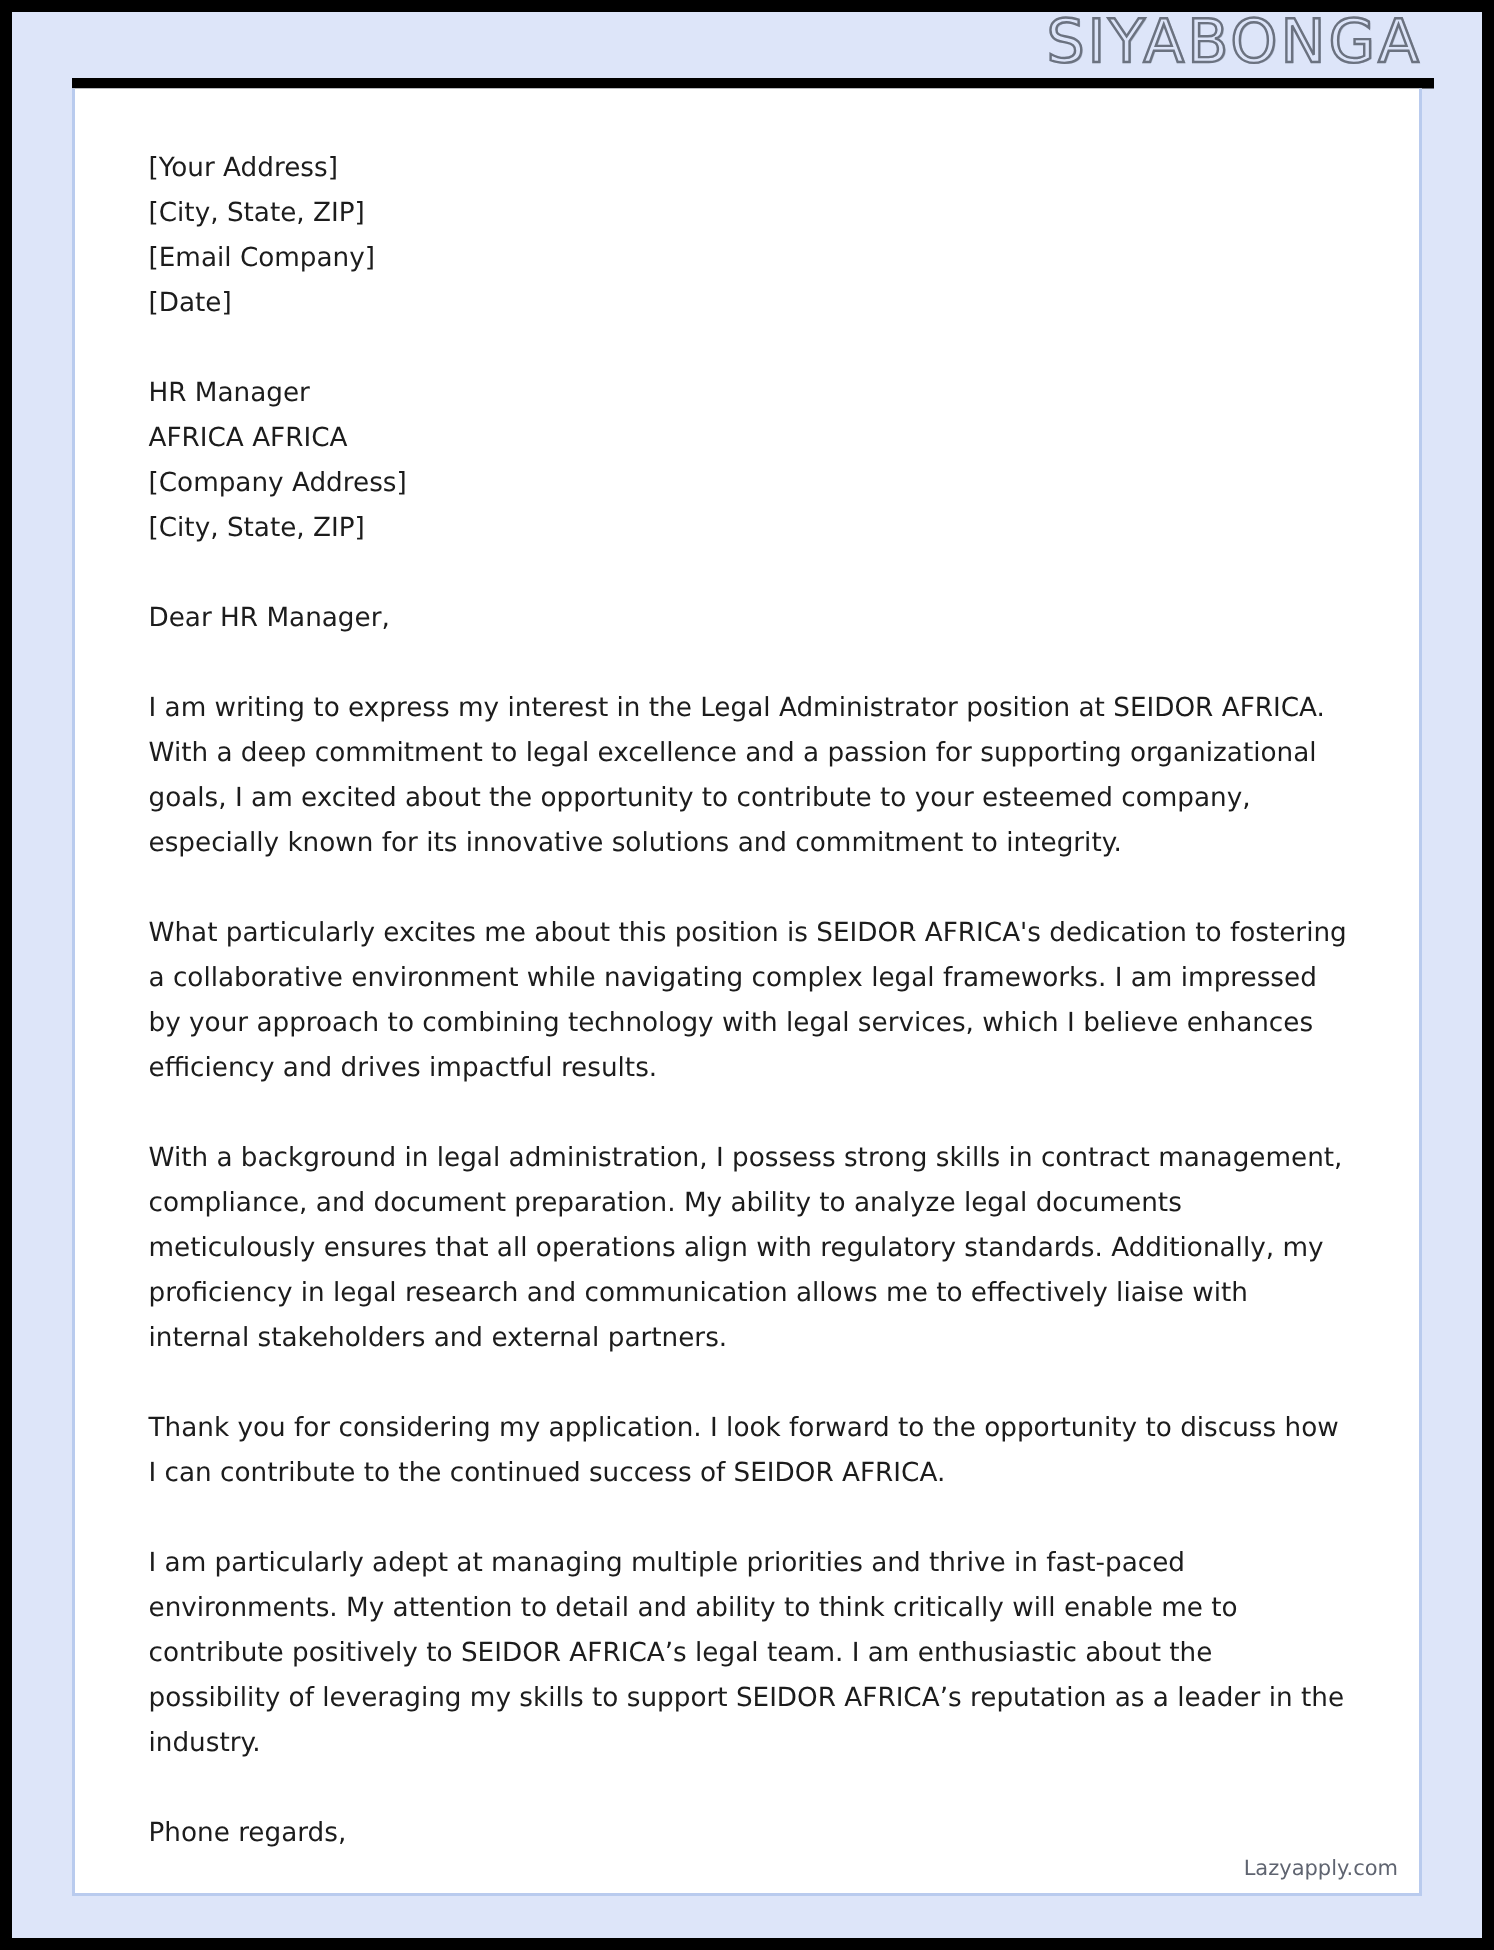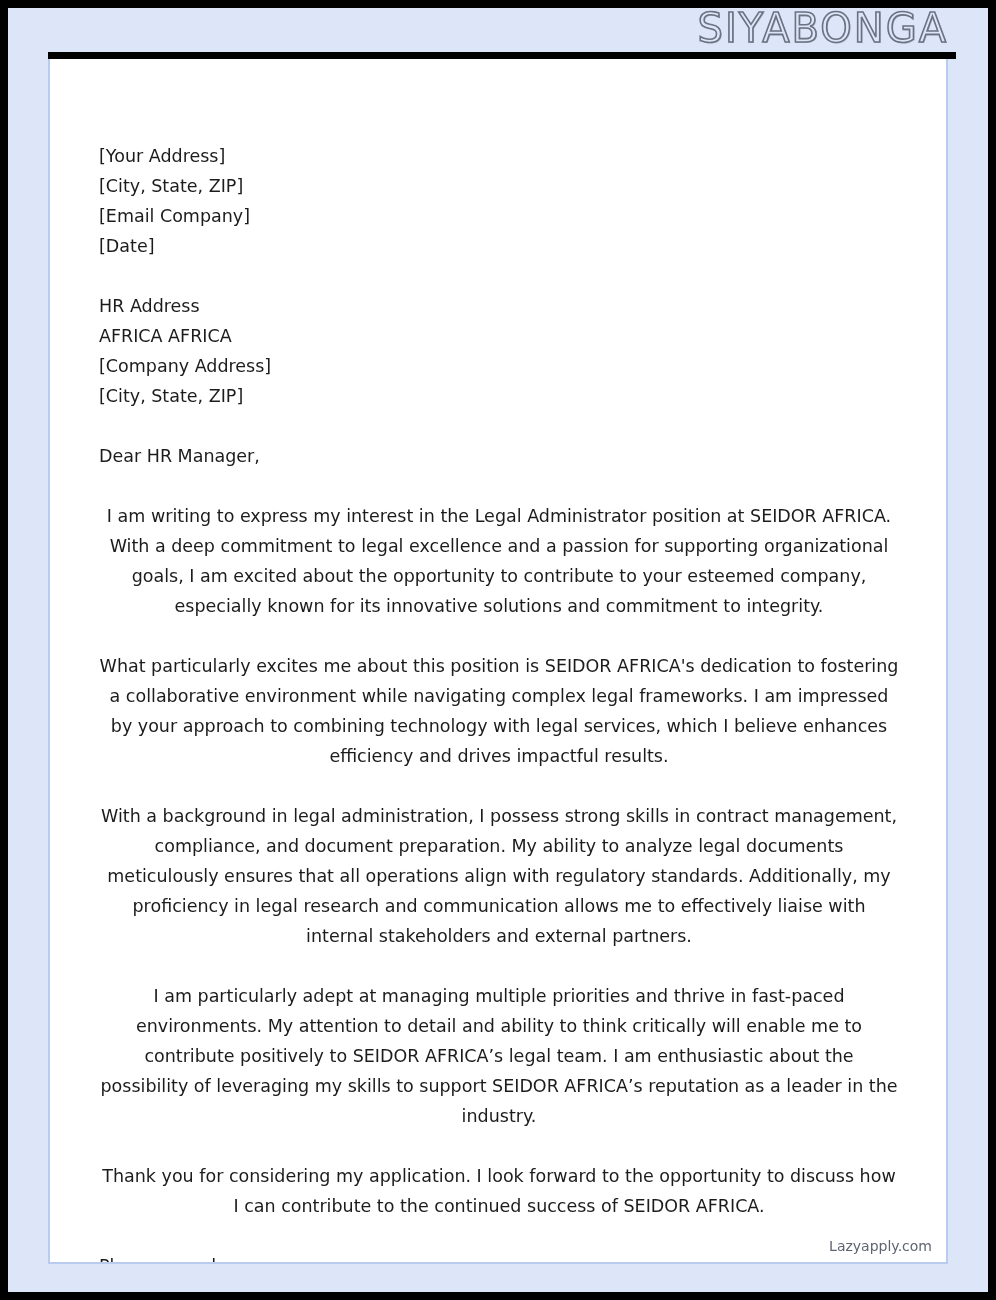--- a/index.html
+++ b/index.html
@@ -89,38 +89,37 @@
 
   #letter-body {
     position: absolute;
     left: 49px;
     top: 38px;
     width: 800px;
     font-family: "DejaVu Sans", sans-serif;
     font-size: 17.5px;
     line-height: 30px;
     color: #1c1c1c;
-    margin-top: 44px;
   }
 
   .address-block {
     margin: 0 0 30px 0;
   }
   .address-line {
     display: block;
     white-space: nowrap;
   }
 
   .salutation {
     margin: 0 0 30px 0;
   }
 
   .letter-paragraph {
     margin: 0 0 30px 0;
-    text-align: center;
+    text-align: left;
   }
 
   .closing {
     margin: 0;
   }
 
   
   #watermark {
     position: absolute;
     right: 14px;
@@ -149,33 +148,33 @@
     <div id="letter-body">
 
       <div class="address-block">
         <span class="address-line">[Your Address]</span>
         <span class="address-line">[City, State, ZIP]</span>
         <span class="address-line">[Email Company]</span>
         <span class="address-line">[Date]</span>
       </div>
 
       <div class="address-block">
-        <span class="address-line">HR Address</span>
+        <span class="address-line">HR Manager</span>
         <span class="address-line">AFRICA AFRICA</span>
         <span class="address-line">[Company Address]</span>
         <span class="address-line">[City, State, ZIP]</span>
       </div>
 
       <p class="salutation">Dear HR Manager,</p>
 
       <p class="letter-paragraph">I am writing to express my interest in the Legal Administrator position at SEIDOR AFRICA. With a deep commitment to legal excellence and a passion for supporting organizational goals, I am excited about the opportunity to contribute to your esteemed company, especially known for its innovative solutions and commitment to integrity.</p>
       <p class="letter-paragraph">What particularly excites me about this position is SEIDOR AFRICA's dedication to fostering a collaborative environment while navigating complex legal frameworks. I am impressed by your approach to combining technology with legal services, which I believe enhances efficiency and drives impactful results.</p>
       <p class="letter-paragraph">With a background in legal administration, I possess strong skills in contract management, compliance, and document preparation. My ability to analyze legal documents meticulously ensures that all operations align with regulatory standards. Additionally, my proficiency in legal research and communication allows me to effectively liaise with internal stakeholders and external partners.</p>
+      <p class="letter-paragraph">Thank you for considering my application. I look forward to the opportunity to discuss how I can contribute to the continued success of SEIDOR AFRICA.</p>
       <p class="letter-paragraph">I am particularly adept at managing multiple priorities and thrive in fast-paced environments. My attention to detail and ability to think critically will enable me to contribute positively to SEIDOR AFRICA’s legal team. I am enthusiastic about the possibility of leveraging my skills to support SEIDOR AFRICA’s reputation as a leader in the industry.</p>
-      <p class="letter-paragraph">Thank you for considering my application. I look forward to the opportunity to discuss how I can contribute to the continued success of SEIDOR AFRICA.</p>
 
       <p class="closing">Phone regards,</p>
 
     </div>
 
     <div id="watermark">Lazyapply.com</div>
 
   </div>
 
 </div>

